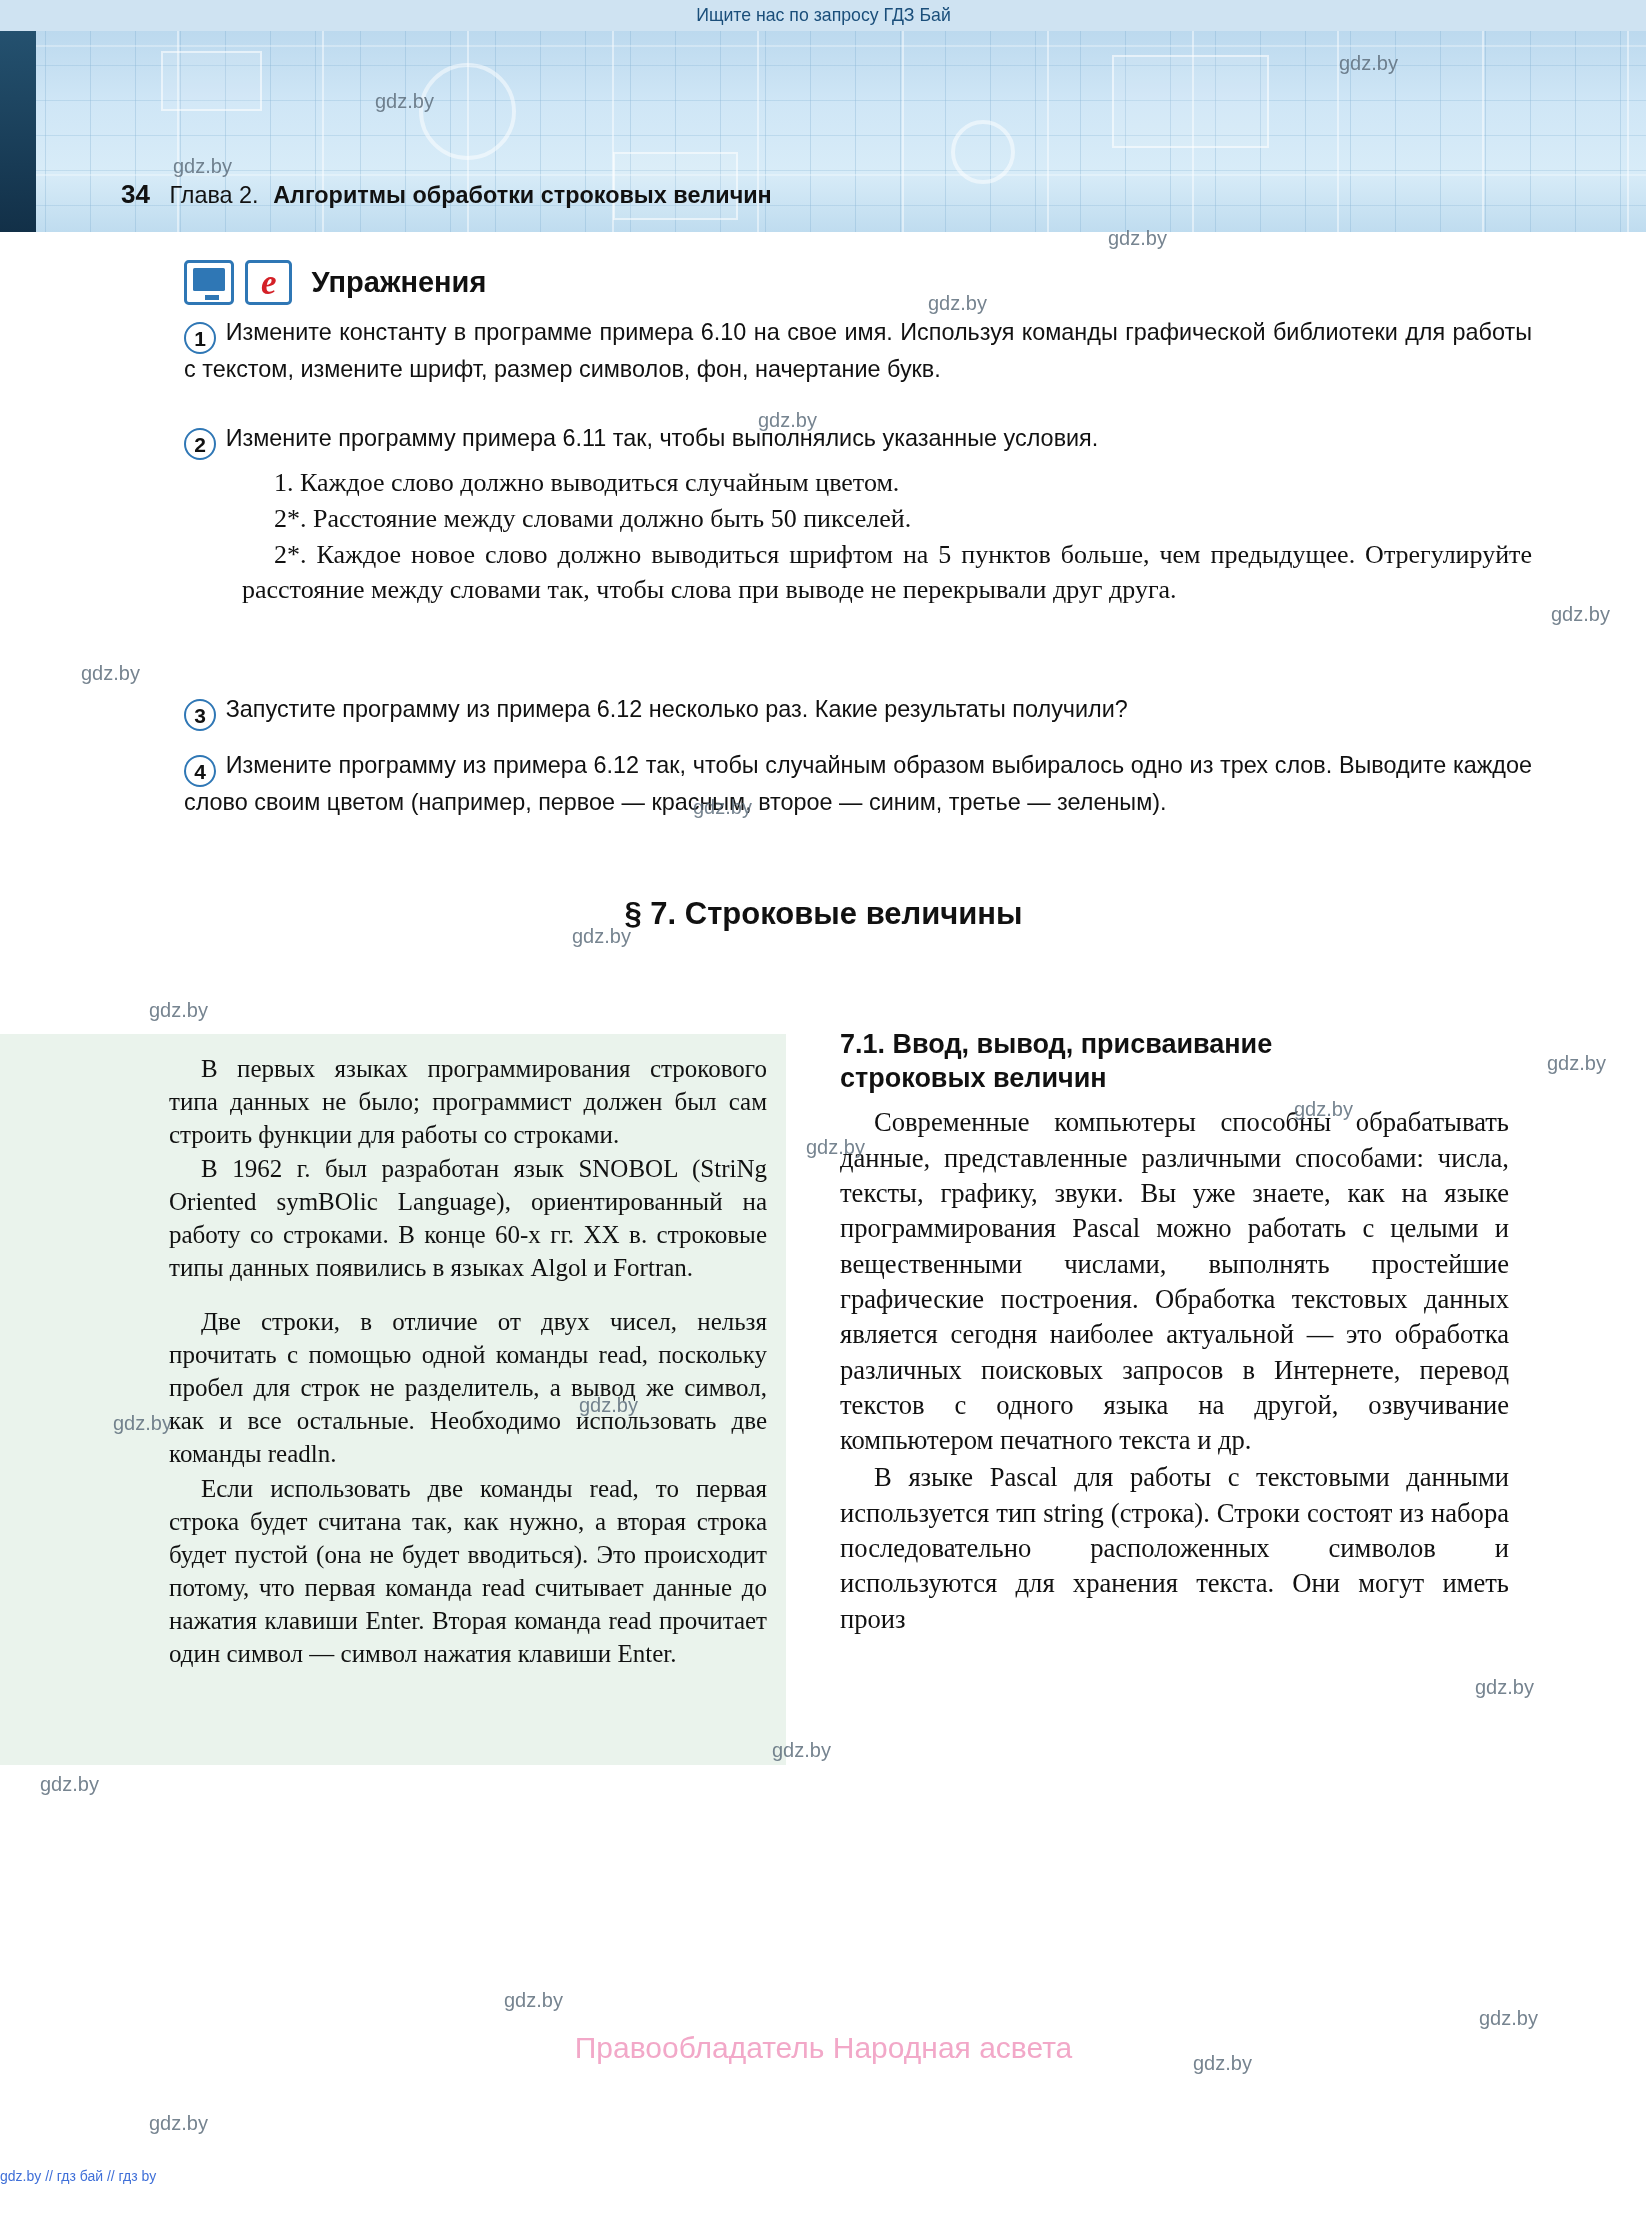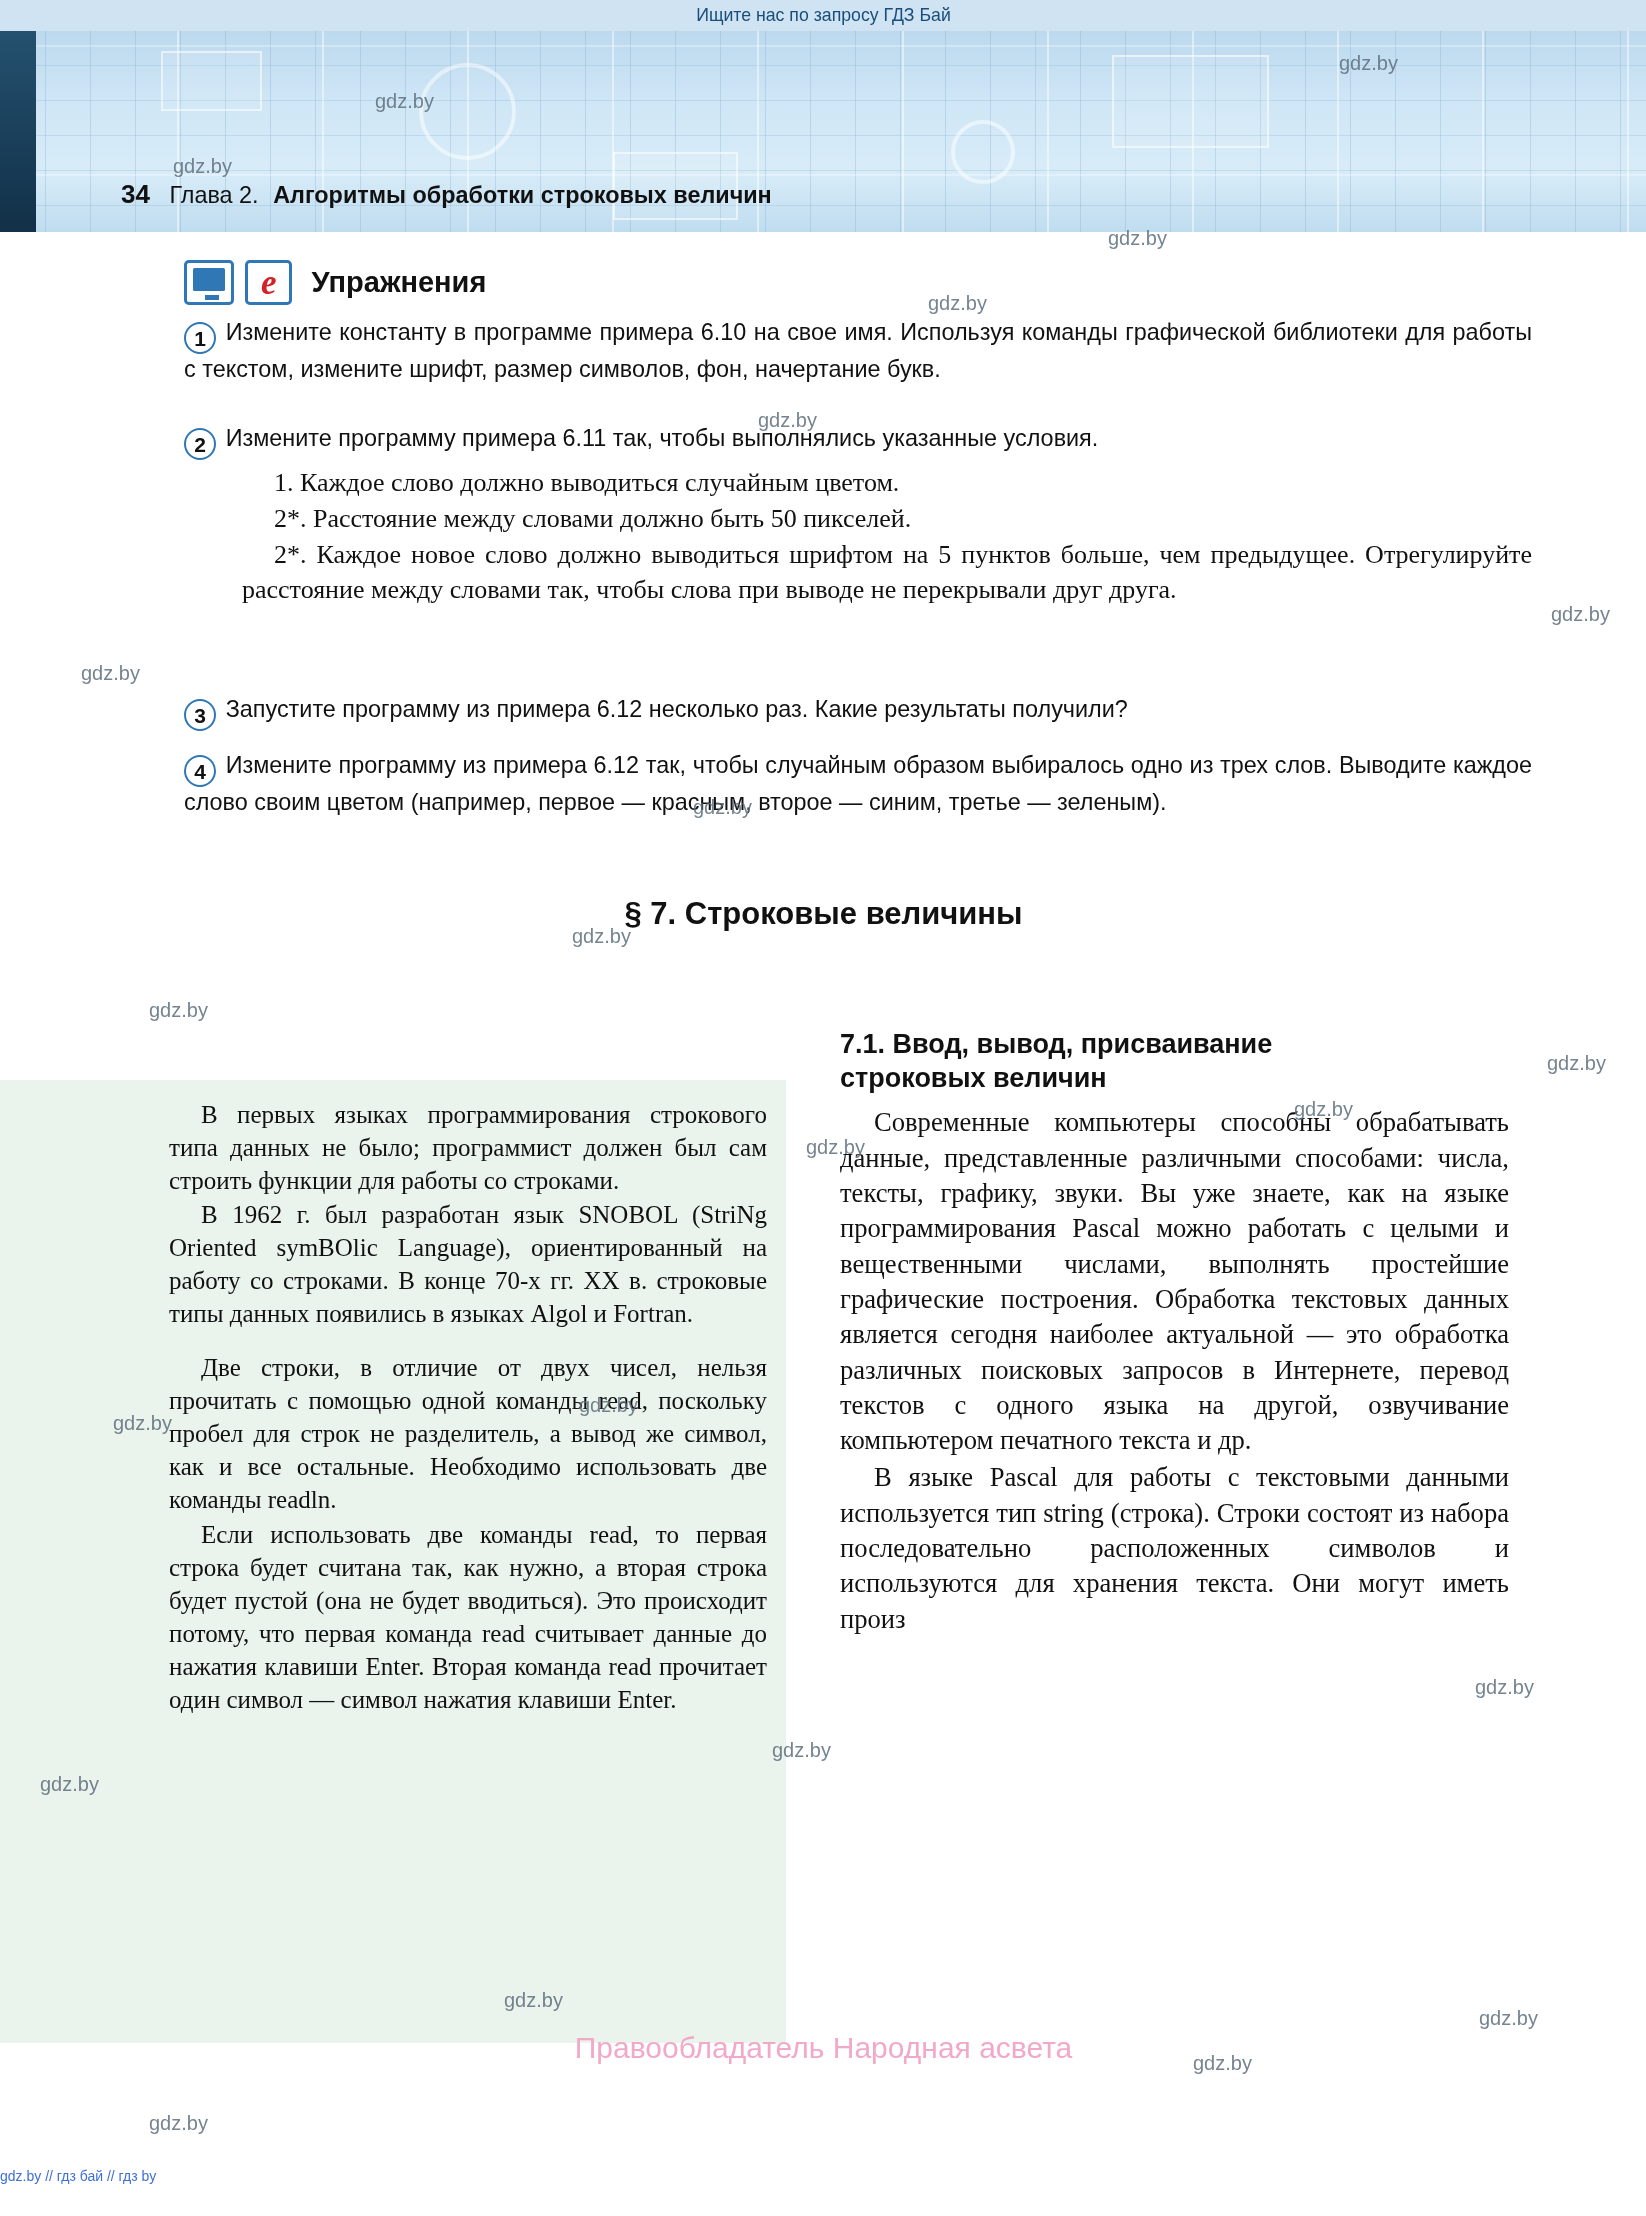--- a/index.html
+++ b/index.html
@@ -185,23 +185,23 @@
     text-align: center;
     font-family: "Liberation Sans", sans-serif;
     font-weight: bold;
     font-size: 31px;
     color: #111;
   }
 
   
   .col-left {
     position: absolute;
-    left: 0; top: 1080px;
+    left: 0; top: 1034px;
     width: 786px;
-    height: 963px;
+    height: 731px;
     background: #eaf3ec;
   }
   .col-left-inner {
     position: absolute;
     left: 169px; top: 17.7px;
     width: 598px;
     font-family: "Liberation Serif", serif;
     font-size: 25px;
     line-height: 1.32;
     color: #111;
@@ -310,21 +310,21 @@
   <div class="task" style="left:184px; top:518px; width:1348px;">
     <span class="num-badge">4</span><span>Измените программу из примера 6.12 так, чтобы случайным образом выбиралось одно из трех слов. Выводите каждое слово своим цветом (например, первое — красным, второе — синим, третье — зеленым).</span>
   </div>
 
   <div class="para-title" style="top:664px;">§ 7. Строковые величины</div>
 </div>
 
 <div class="col-left">
   <div class="col-left-inner">
     <p>В первых языках программирова­ния строкового типа данных не было; программист должен был сам строить функции для работы со строками.</p>
-    <p>В 1962 г. был разработан язык SNOBOL (StriNg Oriented symBOlic Language), ориентированный на рабо­ту со строками. В конце 70-х гг. XX в. строковые типы данных появились в языках Algol и Fortran.</p>
+    <p>В 1962 г. был разработан язык SNOBOL (StriNg Oriented symBOlic Language), ориентированный на рабо­ту со строками. В конце 60-х гг. XX в. строковые типы данных появились в языках Algol и Fortran.</p>
     <p style="margin-top:21px;">Две строки, в отличие от двух чисел, нельзя прочитать с помощью одной команды read, поскольку пробел для строк не разделитель, а вывод же сим­вол, как и все остальные. Необходимо использовать две команды readln.</p>
     <p>Если использовать две команды read, то первая строка будет считана так, как нужно, а вторая строка будет пустой (она не будет вводиться). Это происходит потому, что первая коман­да read считывает данные до нажатия клавиши Enter. Вторая команда read прочитает один символ — символ на­жатия клавиши Enter.</p>
   </div>
 </div>
 
 <div class="col-right">
   <div class="sub-title">
     <span>7.1. Ввод, вывод, присваивание</span><br>
     <span>строковых величин</span>
   </div>

